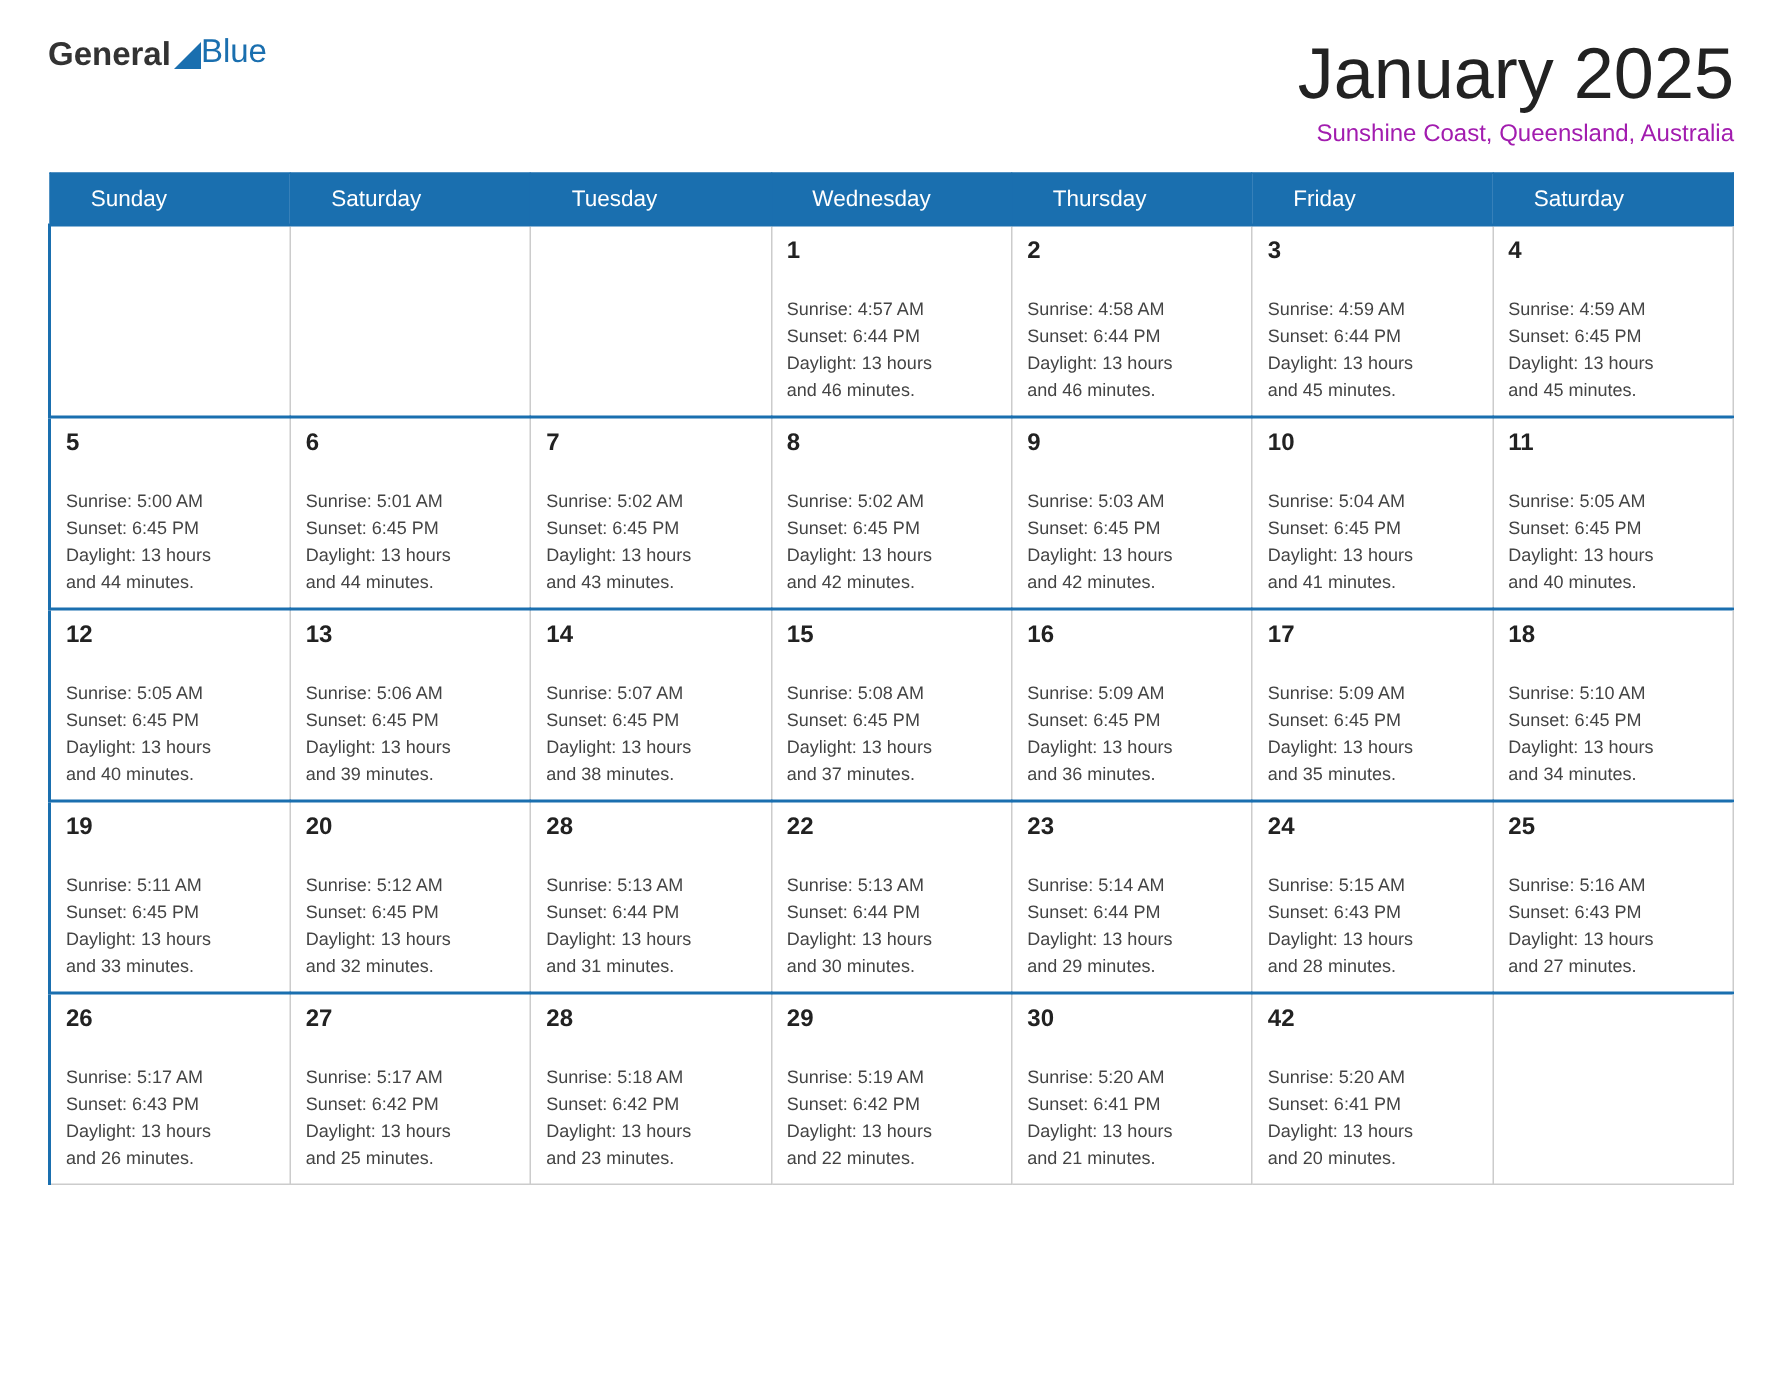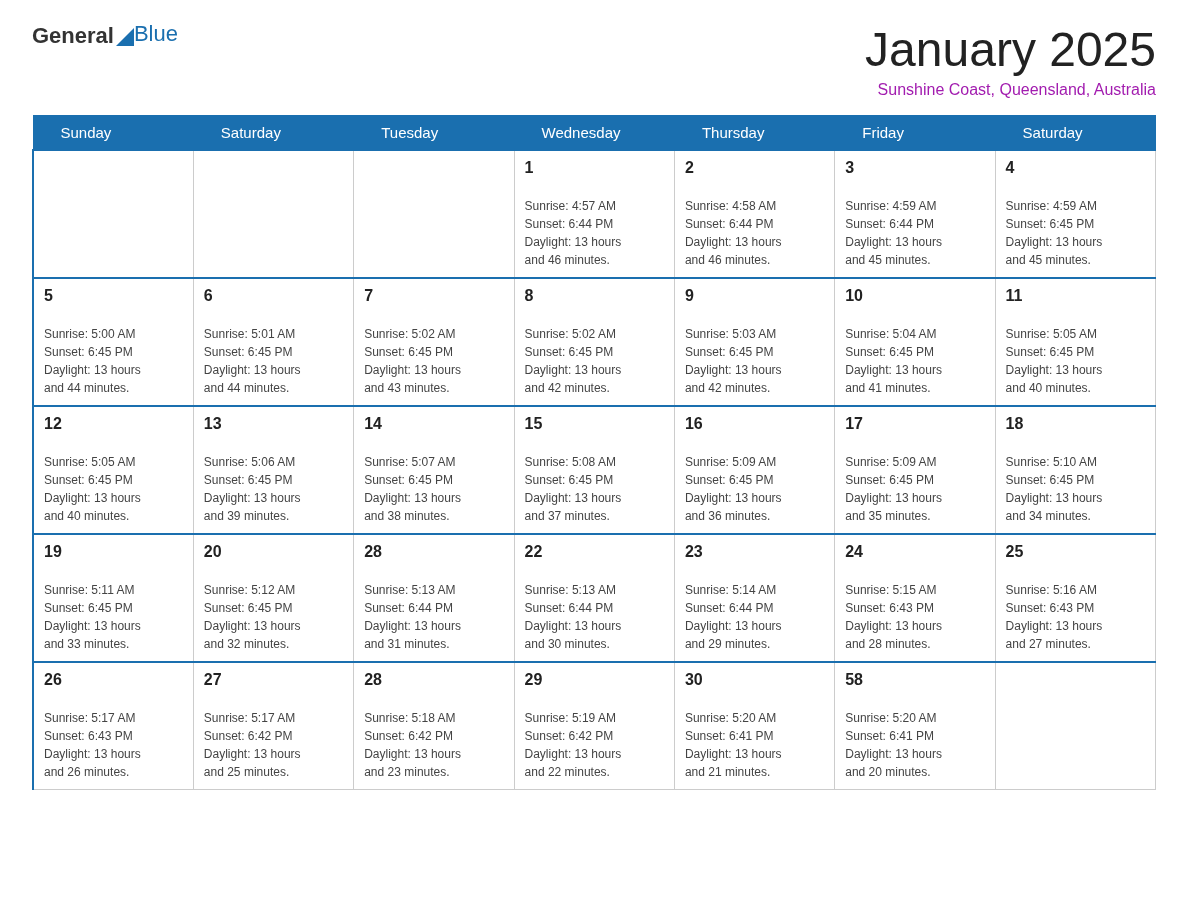--- a/index.html
+++ b/index.html
@@ -251,19 +251,19 @@
         </td>
         <td>
           <span class="day-number">29</span>
           <div class="day-info">Sunrise: 5:19 AM<br>Sunset: 6:42 PM<br>Daylight: 13 hours<br>and 22 minutes.</div>
         </td>
         <td>
           <span class="day-number">30</span>
           <div class="day-info">Sunrise: 5:20 AM<br>Sunset: 6:41 PM<br>Daylight: 13 hours<br>and 21 minutes.</div>
         </td>
         <td>
-          <span class="day-number">58</span>
+          <span class="day-number">42</span>
           <div class="day-info">Sunrise: 5:20 AM<br>Sunset: 6:41 PM<br>Daylight: 13 hours<br>and 20 minutes.</div>
         </td>
         <td class="empty-cell"></td>
       </tr>
     </tbody>
 </table>
 
 </body></html>

